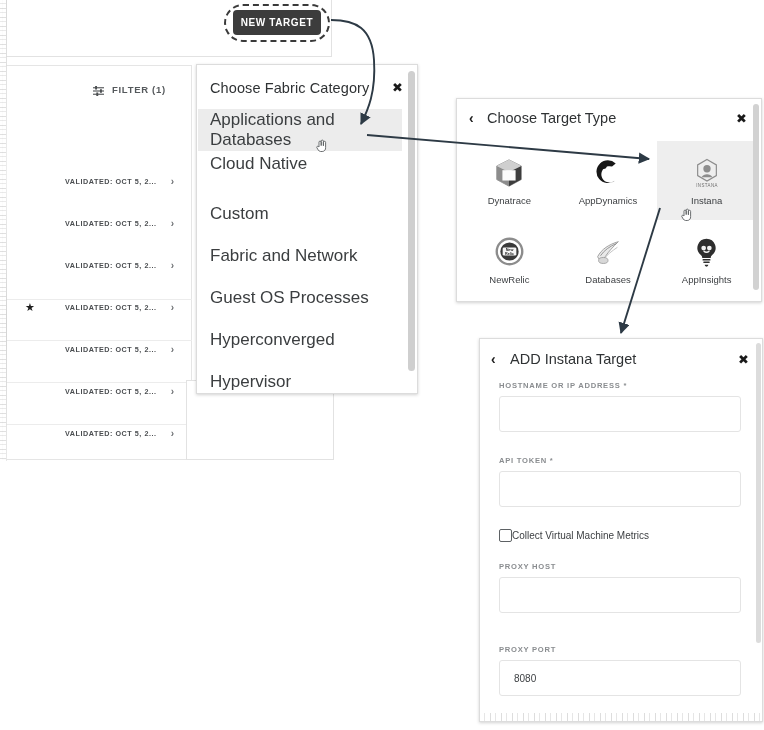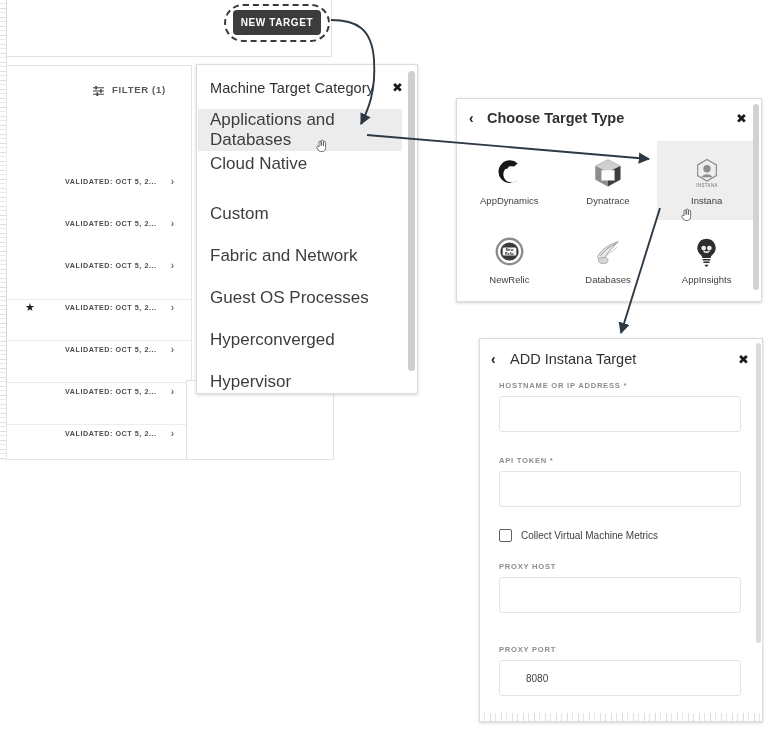--- a/index.html
+++ b/index.html
@@ -96,21 +96,21 @@
   #cat-scrollbar{
     position:absolute;right:2px;top:6px;width:7px;height:318px;background:#fff;cursor:pointer;
   }
   #cat-scrollbar i{
     position:absolute;left:0;top:0;width:7px;height:300px;background:#cfcfcf;border-radius:4px;display:block;
   }
 
   
   #type-panel{left:456px;top:98px;width:306px;height:204px;border-color:#dcdcdc;}
   #type-panel .ptitle{
-    position:absolute;left:30px;top:11px;font-size:14.5px;color:#2f3234;font-weight:700;
+    position:absolute;left:30px;top:11px;font-size:14.5px;color:#2f3234;font-weight:400;
   }
   #type-back{position:absolute;left:12px;top:12px;font-size:14px;color:#1f1f1f;font-weight:bold;cursor:pointer;line-height:1;}
   #type-close{position:absolute;right:14px;top:13px;font-size:13px;color:#1a1a1a;font-weight:bold;cursor:pointer;line-height:1;}
   #type-grid{
     position:absolute;left:3px;top:42px;width:296px;height:158px;
     display:grid;grid-template-columns:repeat(3,1fr);grid-template-rows:repeat(2,79px);
   }
   .type-cell{
     display:flex;flex-direction:column;align-items:center;justify-content:center;gap:5px;cursor:pointer;
   }
@@ -123,24 +123,24 @@
   
   #form-panel{left:479px;top:338px;width:284px;height:384px;border-color:#dcdcdc;overflow:hidden;}
   #form-panel .ptitle{position:absolute;left:30px;top:12px;font-size:14.5px;color:#2f3234;}
   #form-back{position:absolute;left:11px;top:13px;font-size:14px;color:#1f1f1f;font-weight:bold;cursor:pointer;line-height:1;}
   #form-close{position:absolute;right:13px;top:14px;font-size:13px;color:#1a1a1a;font-weight:bold;cursor:pointer;line-height:1;}
   #form-body{position:absolute;left:0;top:42px;width:284px;}
   .fld{position:relative;margin:0 19px 0 19px;}
   .fld .flab{font-size:7.6px;letter-spacing:.75px;color:#8a8d90;font-weight:600;margin-bottom:6px;display:block;}
   .fld .finput{
     width:242px;height:36px;border:1px solid #e4e4e4;border-radius:3px;box-sizing:border-box;
-    background:#fff;font-size:10px;color:#3c3f42;padding:0 26px;
+    background:#fff;font-size:10px;color:#3c3f42;padding:0 14px;
     font-family:"Liberation Sans","DejaVu Sans",sans-serif;outline:none;
   }
-  .cbrow{display:flex;align-items:center;gap:9px;margin:22px 19px 20px 19px;cursor:pointer;}
+  .cbrow{display:flex;align-items:center;gap:0;margin:22px 19px 20px 19px;cursor:pointer;}
   .cbox{width:13px;height:13px;border:1.6px solid #5d6164;border-radius:2px;box-sizing:border-box;background:#fff;}
   .cblab{font-size:10px;color:#3c3f42;}
   
   .torn-bottom{
     position:absolute;left:0;bottom:0;width:284px;height:8px;
     background:
       repeating-linear-gradient(to right,
         #ffffff 0px,#ffffff 4px,#e6e6e6 4px,#e6e6e6 5px,
         #ffffff 5px,#ffffff 10px,#dddddd 10px,#dddddd 11px);
   }
@@ -216,21 +216,21 @@
           <span class="vtext">VALIDATED: OCT 5, 2...</span>
           <span class="chev">›</span>
         </div>
       </div>
 
     <div id="left-under-card"></div>
     <div class="torn-left"></div>
   </div>
 
   <div id="cat-panel" class="panel shadow">
-    <div class="ptitle">Machine Target Category</div>
+    <div class="ptitle">Choose Fabric Category</div>
     <div id="cat-close">✖</div>
     <div id="cat-items">
         <div class="cat-item sel" style="top: 44px;">
           <span>Applications and Databases</span>
         </div>
         <div class="cat-item" style="top: 78px;">
           <span>Cloud Native</span>
         </div>
         <div class="cat-item" style="top: 128px;">
           <span>Custom</span>
@@ -251,40 +251,40 @@
     <div id="cat-scrollbar">
         <i></i>
       </div>
   </div>
 
   <div id="type-panel" class="panel shadow">
     <div id="type-back">‹</div>
     <div class="ptitle">Choose Target Type</div>
     <div id="type-close">✖</div>
     <div id="type-grid">
-        <div class="type-cell">
-          <span class="type-ico">
-            <svg viewBox="0 0 34 34" width="31" height="31">
-              <path d="M26 7 A12.5 12.5 0 1 0 25 26 A9 9 0 1 1 22 10.5 Z" fill="#171717"></path>
-              <circle cx="12.5" cy="9.5" r="3.6" fill="#171717"></circle>
-            </svg>
-          </span>
-          <span class="tlabel">AppDynamics</span>
-        </div>
         <div class="type-cell">
           <span class="type-ico">
             <svg viewBox="0 0 34 34" width="32" height="32">
               <path d="M17 3 L30 9.5 L30 24 L17 31 L4 24 L4 9.5 Z" fill="#f2f2f2" stroke="#9a9a9a" stroke-width="1"></path>
               <path d="M17 3 L30 9.5 L17 16 L4 9.5 Z" fill="#cfcfcf"></path>
               <path d="M4 9.5 L17 16 L17 31 L4 24 Z" fill="#8c8c8c"></path>
               <path d="M30 9.5 L17 16 L17 31 L30 24 Z" fill="#3d3d3d"></path>
               <path d="M10 14 L24 14 L24 25 L10 25 Z" fill="#fbfbfb"></path>
             </svg>
           </span>
           <span class="tlabel">Dynatrace</span>
+        </div>
+        <div class="type-cell">
+          <span class="type-ico">
+            <svg viewBox="0 0 34 34" width="31" height="31">
+              <path d="M26 7 A12.5 12.5 0 1 0 25 26 A9 9 0 1 1 22 10.5 Z" fill="#171717"></path>
+              <circle cx="12.5" cy="9.5" r="3.6" fill="#171717"></circle>
+            </svg>
+          </span>
+          <span class="tlabel">AppDynamics</span>
         </div>
         <div class="type-cell sel">
           <span class="type-ico">
             <svg viewBox="0 0 40 40" width="36" height="36">
               <path d="M20 4 L31 10.5 L31 23 L20 29.5 L9 23 L9 10.5 Z" fill="none" stroke="#8d8d8d" stroke-width="1.4"></path>
               <circle cx="20" cy="15" r="4.3" fill="#8d8d8d"></circle>
               <path d="M13.5 25 A7.6 7.6 0 0 1 26.5 25 Z" fill="#8d8d8d"></path>
               <text x="20" y="36.4" font-size="5.2" text-anchor="middle" fill="#6e6e6e" font-family="Liberation Sans, sans-serif" letter-spacing="0.5">INSTANA</text>
             </svg>
           </span>

